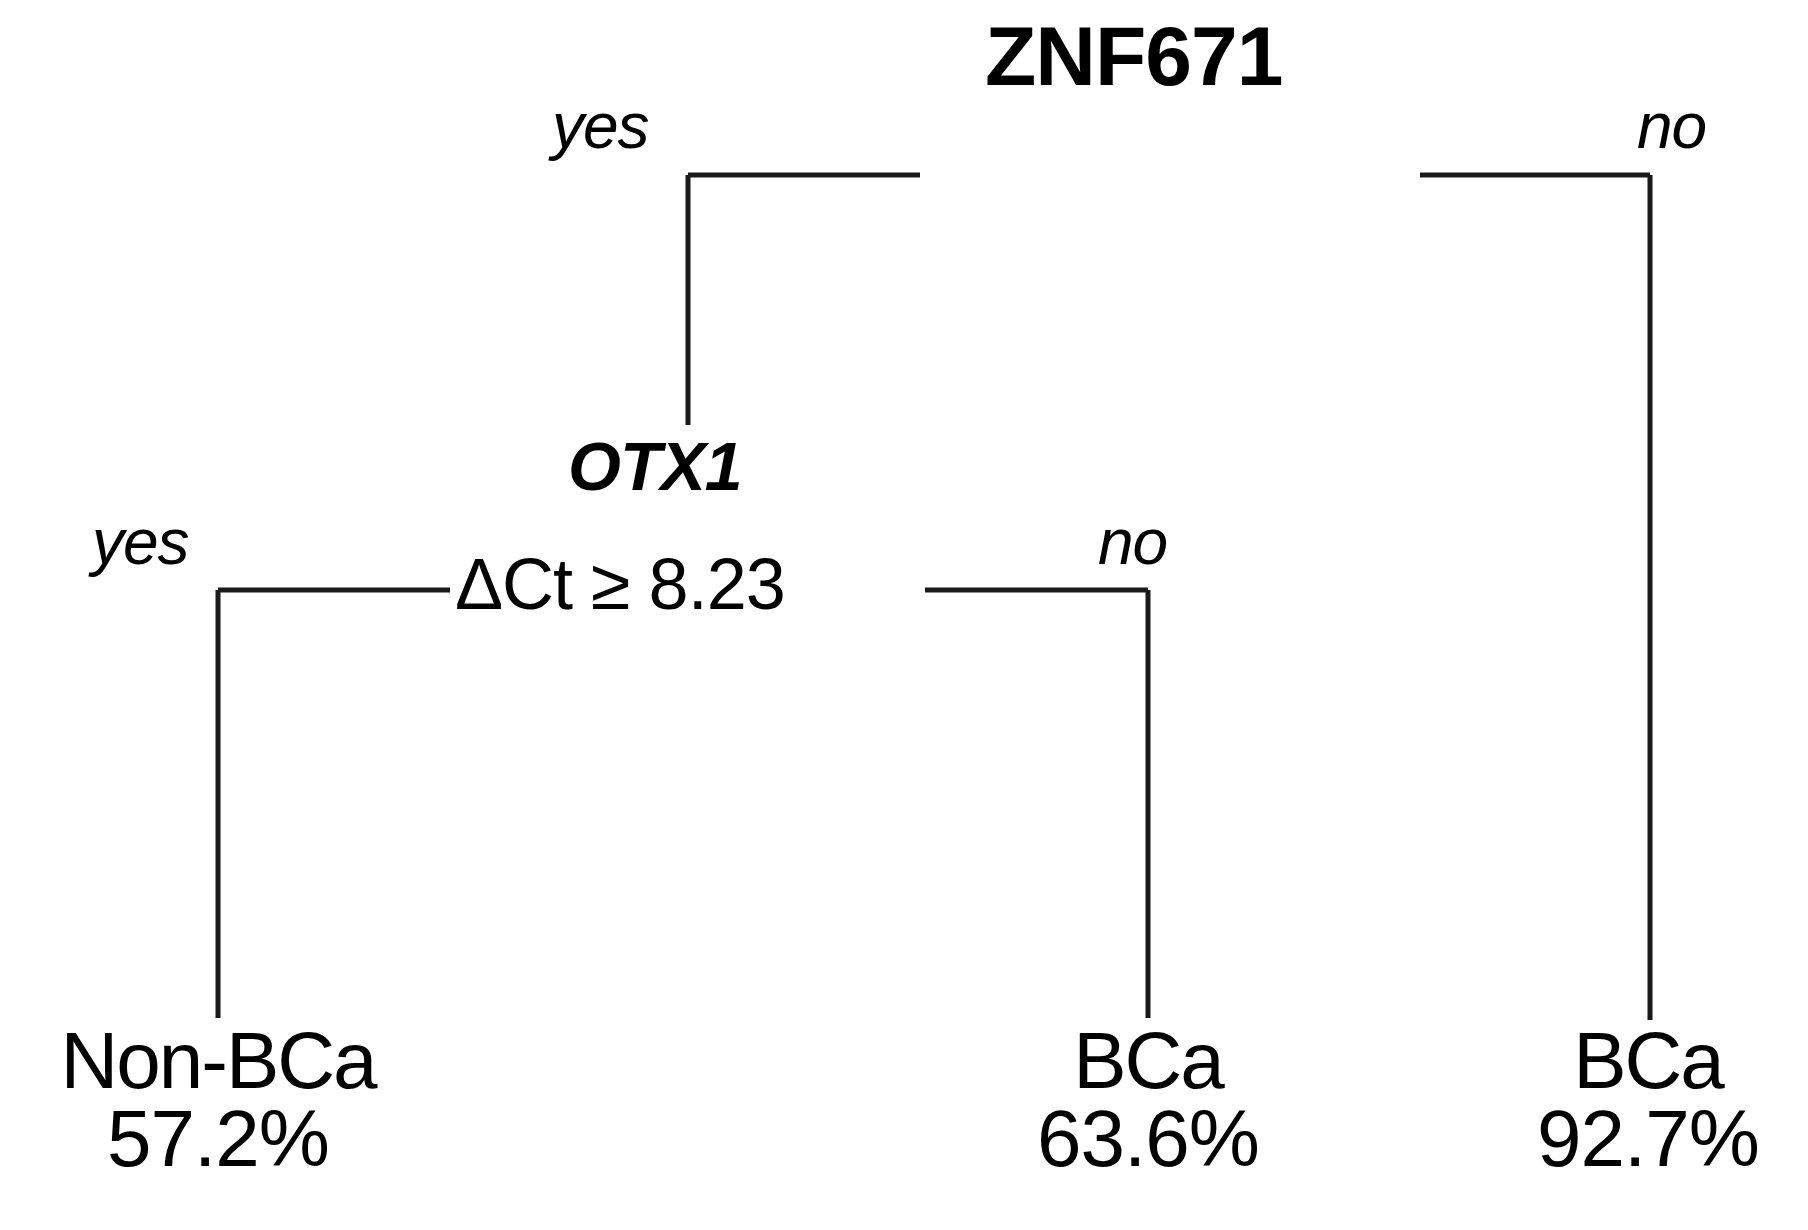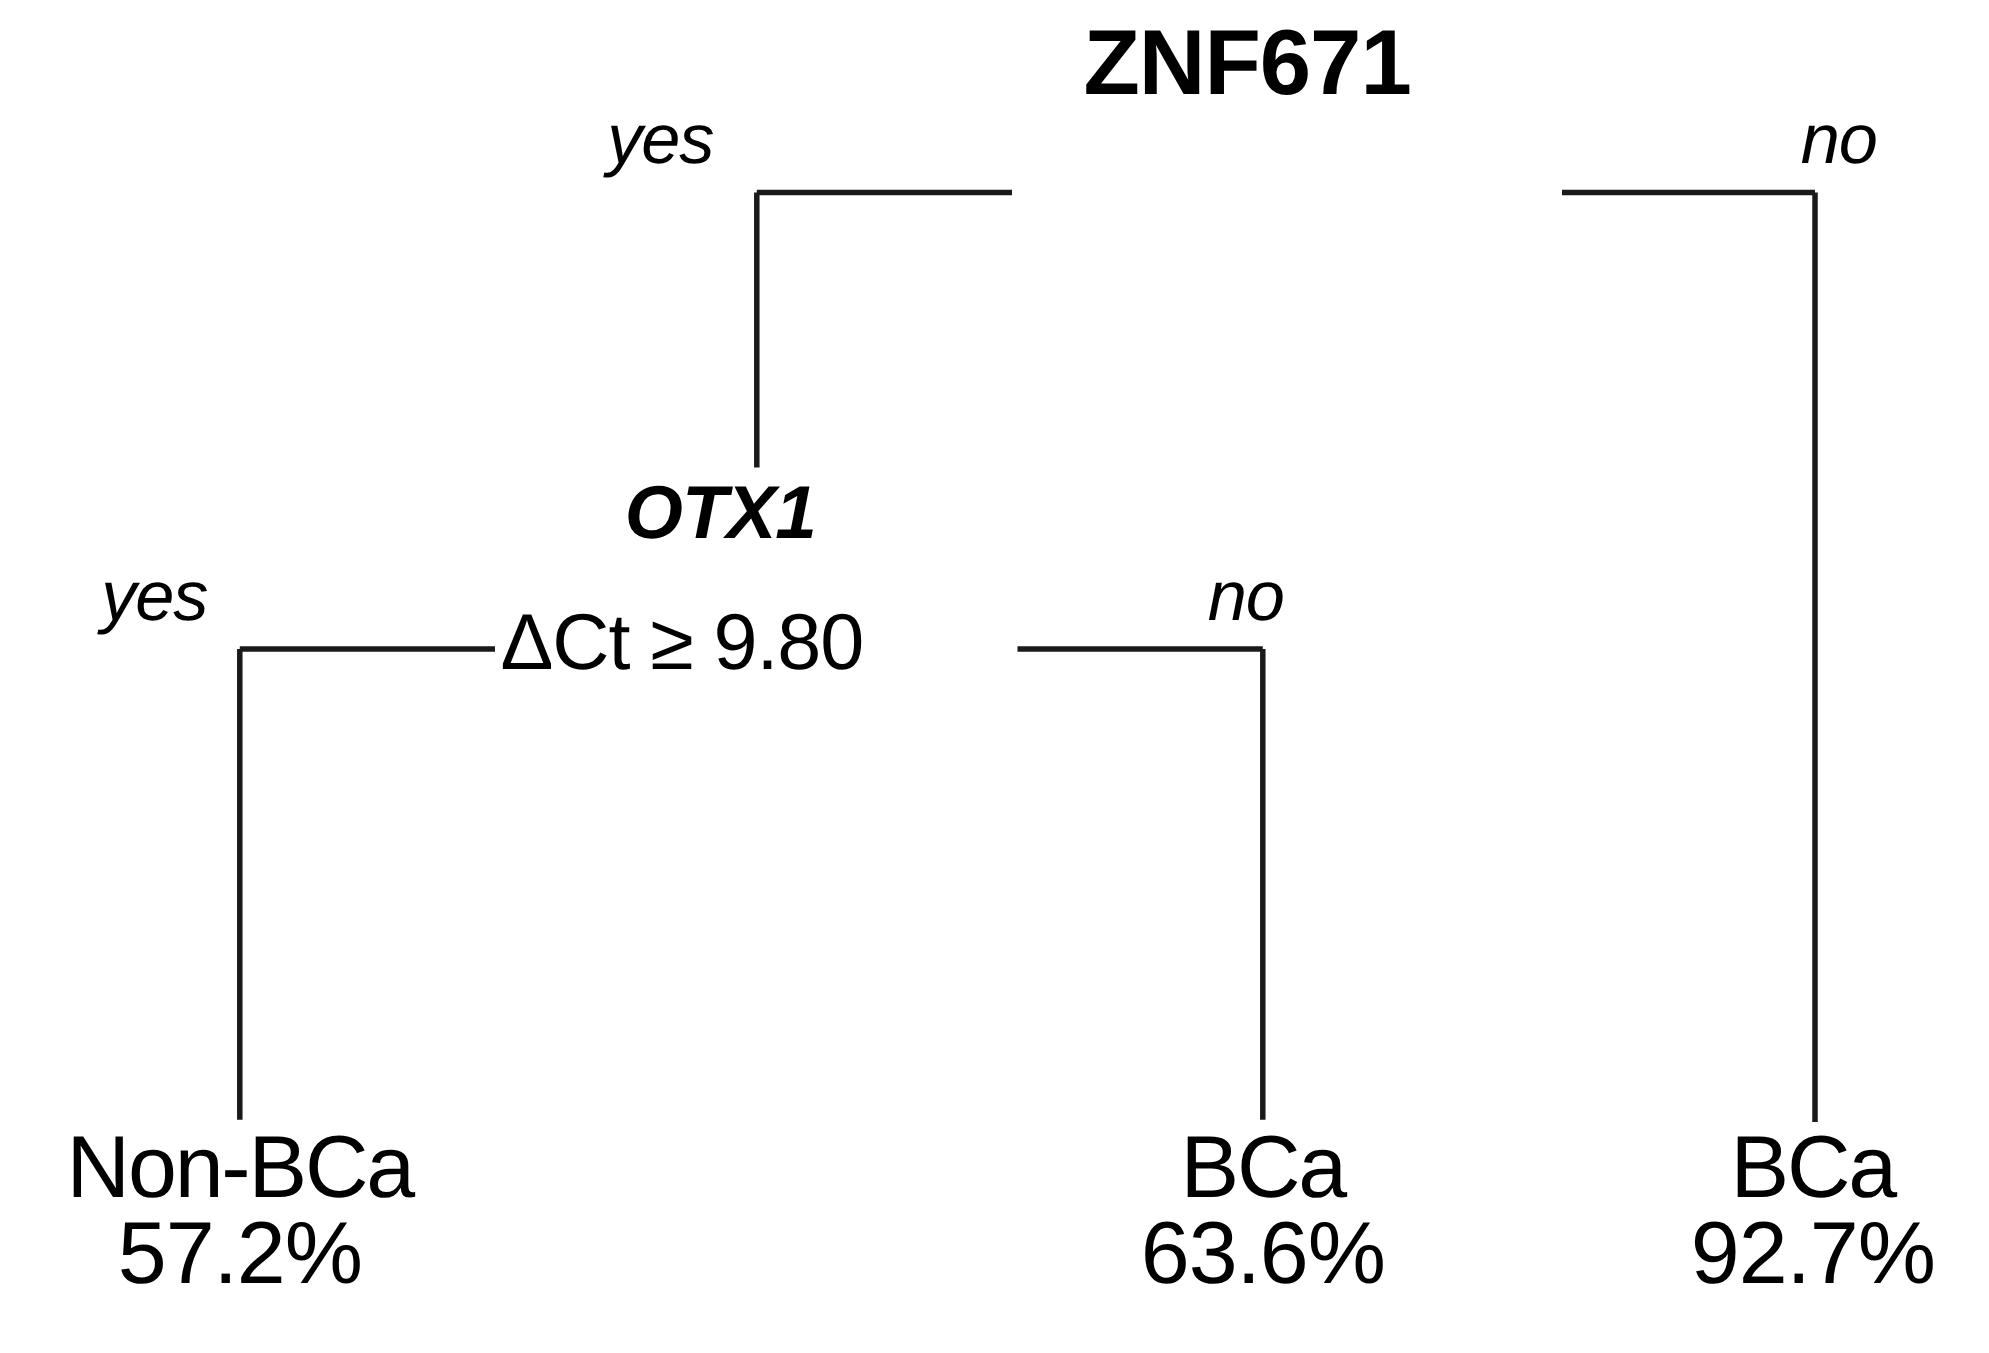--- a/index.html
+++ b/index.html
@@ -106,21 +106,21 @@
 
   <div class="lbl node-title-root" style="left:985px; top:14px;">ZNF671</div>
 
 
   <div class="lbl branch-label" style="left:552px; top:94px;">yes</div>
 
   <div class="lbl branch-label" style="left:1637px; top:94px;">no</div>
 
   <div class="lbl node-title-inner" style="left:568px; top:432px;">OTX1</div>
 
-  <div class="lbl node-cond-inner" style="left:455px; top:548px;">ΔCt ≥ 9.80</div>
+  <div class="lbl node-cond-inner" style="left:455px; top:548px;">ΔCt ≥ 8.23</div>
 
   <div class="lbl branch-label" style="left:92px; top:510px;">yes</div>
 
   <div class="lbl branch-label" style="left:1098px; top:510px;">no</div>
 
   <div class="leaf" style="left:0px; top:1022px; width:436px;">
     <span class="leaf-class">Non-BCa</span>
     <span class="leaf-pct">57.2%</span>
   </div>
 

